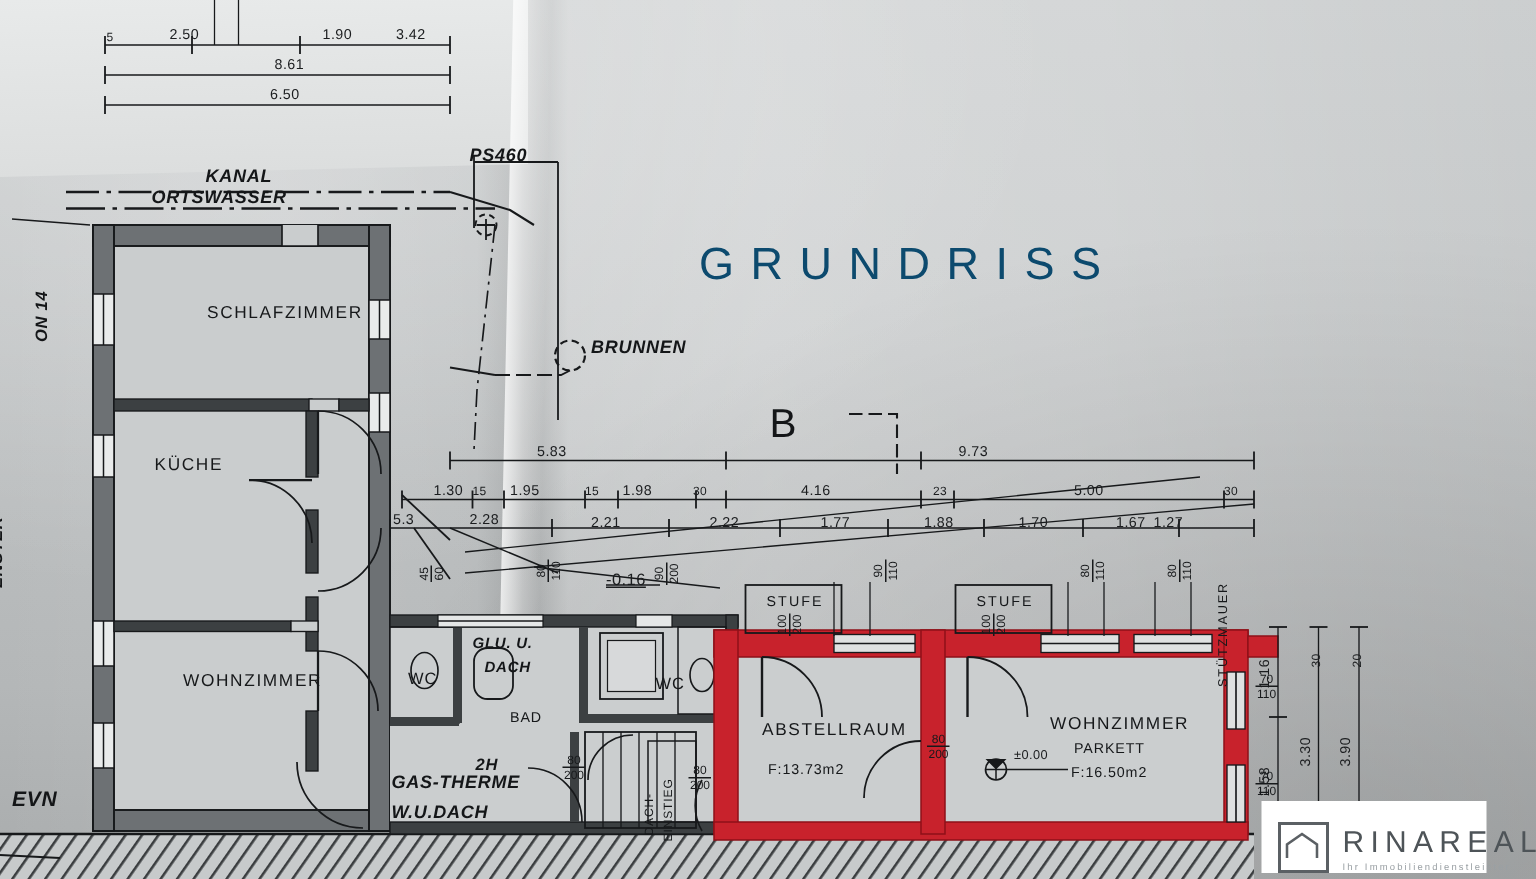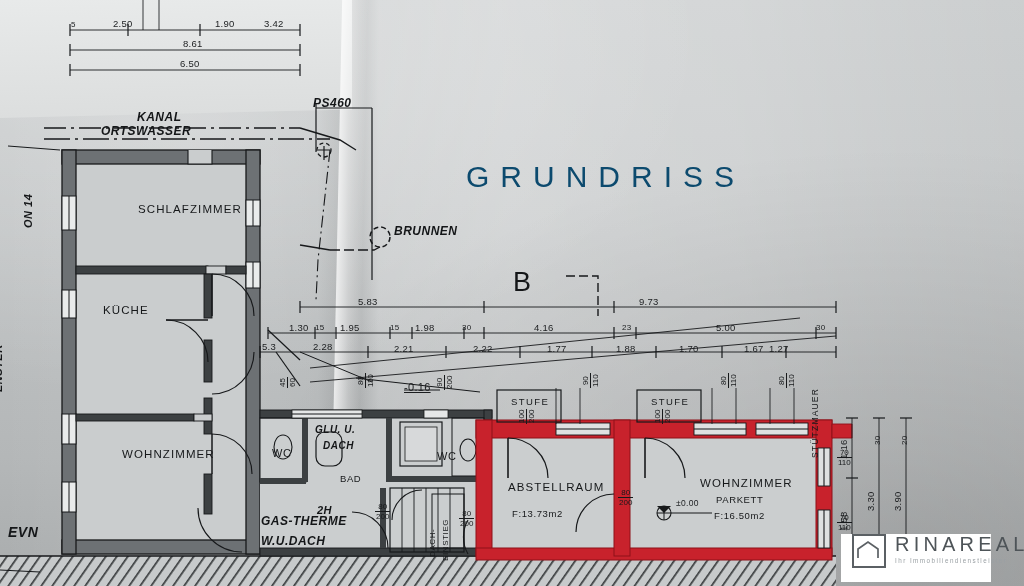--- a/index.html
+++ b/index.html
@@ -75,21 +75,21 @@
     position:absolute;font-size:8px;line-height:9px;color:#17191b;text-align:center;
     font-family:"Liberation Sans",sans-serif;
   }
   .frac b{display:block;font-weight:400;border-bottom:1px solid #17191b;padding:0 1px;}
   .frac i{display:block;font-style:normal;padding:0 1px;}
   .frac.v{transform:rotate(-90deg);transform-origin:left top;}
 
   
   #logo{
     position:absolute;left:841px;top:534px;width:150px;height:48px;
-    background:#fff;display:flex;align-items:flex-start;gap:9px;padding-left:11px;
+    background:#fff;display:flex;align-items:flex-end;gap:9px;padding-left:11px;
     box-sizing:border-box;
   }
   #logo .mark{width:30px;height:30px;border:2px solid #5b6064;flex:0 0 auto;position:relative;}
   #logo .mark svg{position:absolute;left:2px;top:4px;}
   #logo .txt{display:flex;flex-direction:column;line-height:1;}
   #logo .nm{font-size:20px;letter-spacing:4.2px;color:#4e5458;font-family:"Liberation Sans",sans-serif;}
   #logo .tg{font-size:6.3px;letter-spacing:1.45px;color:#9aa0a4;margin-top:4px;font-family:"Liberation Sans",sans-serif;}
 </style>
 </head>
 <body>

